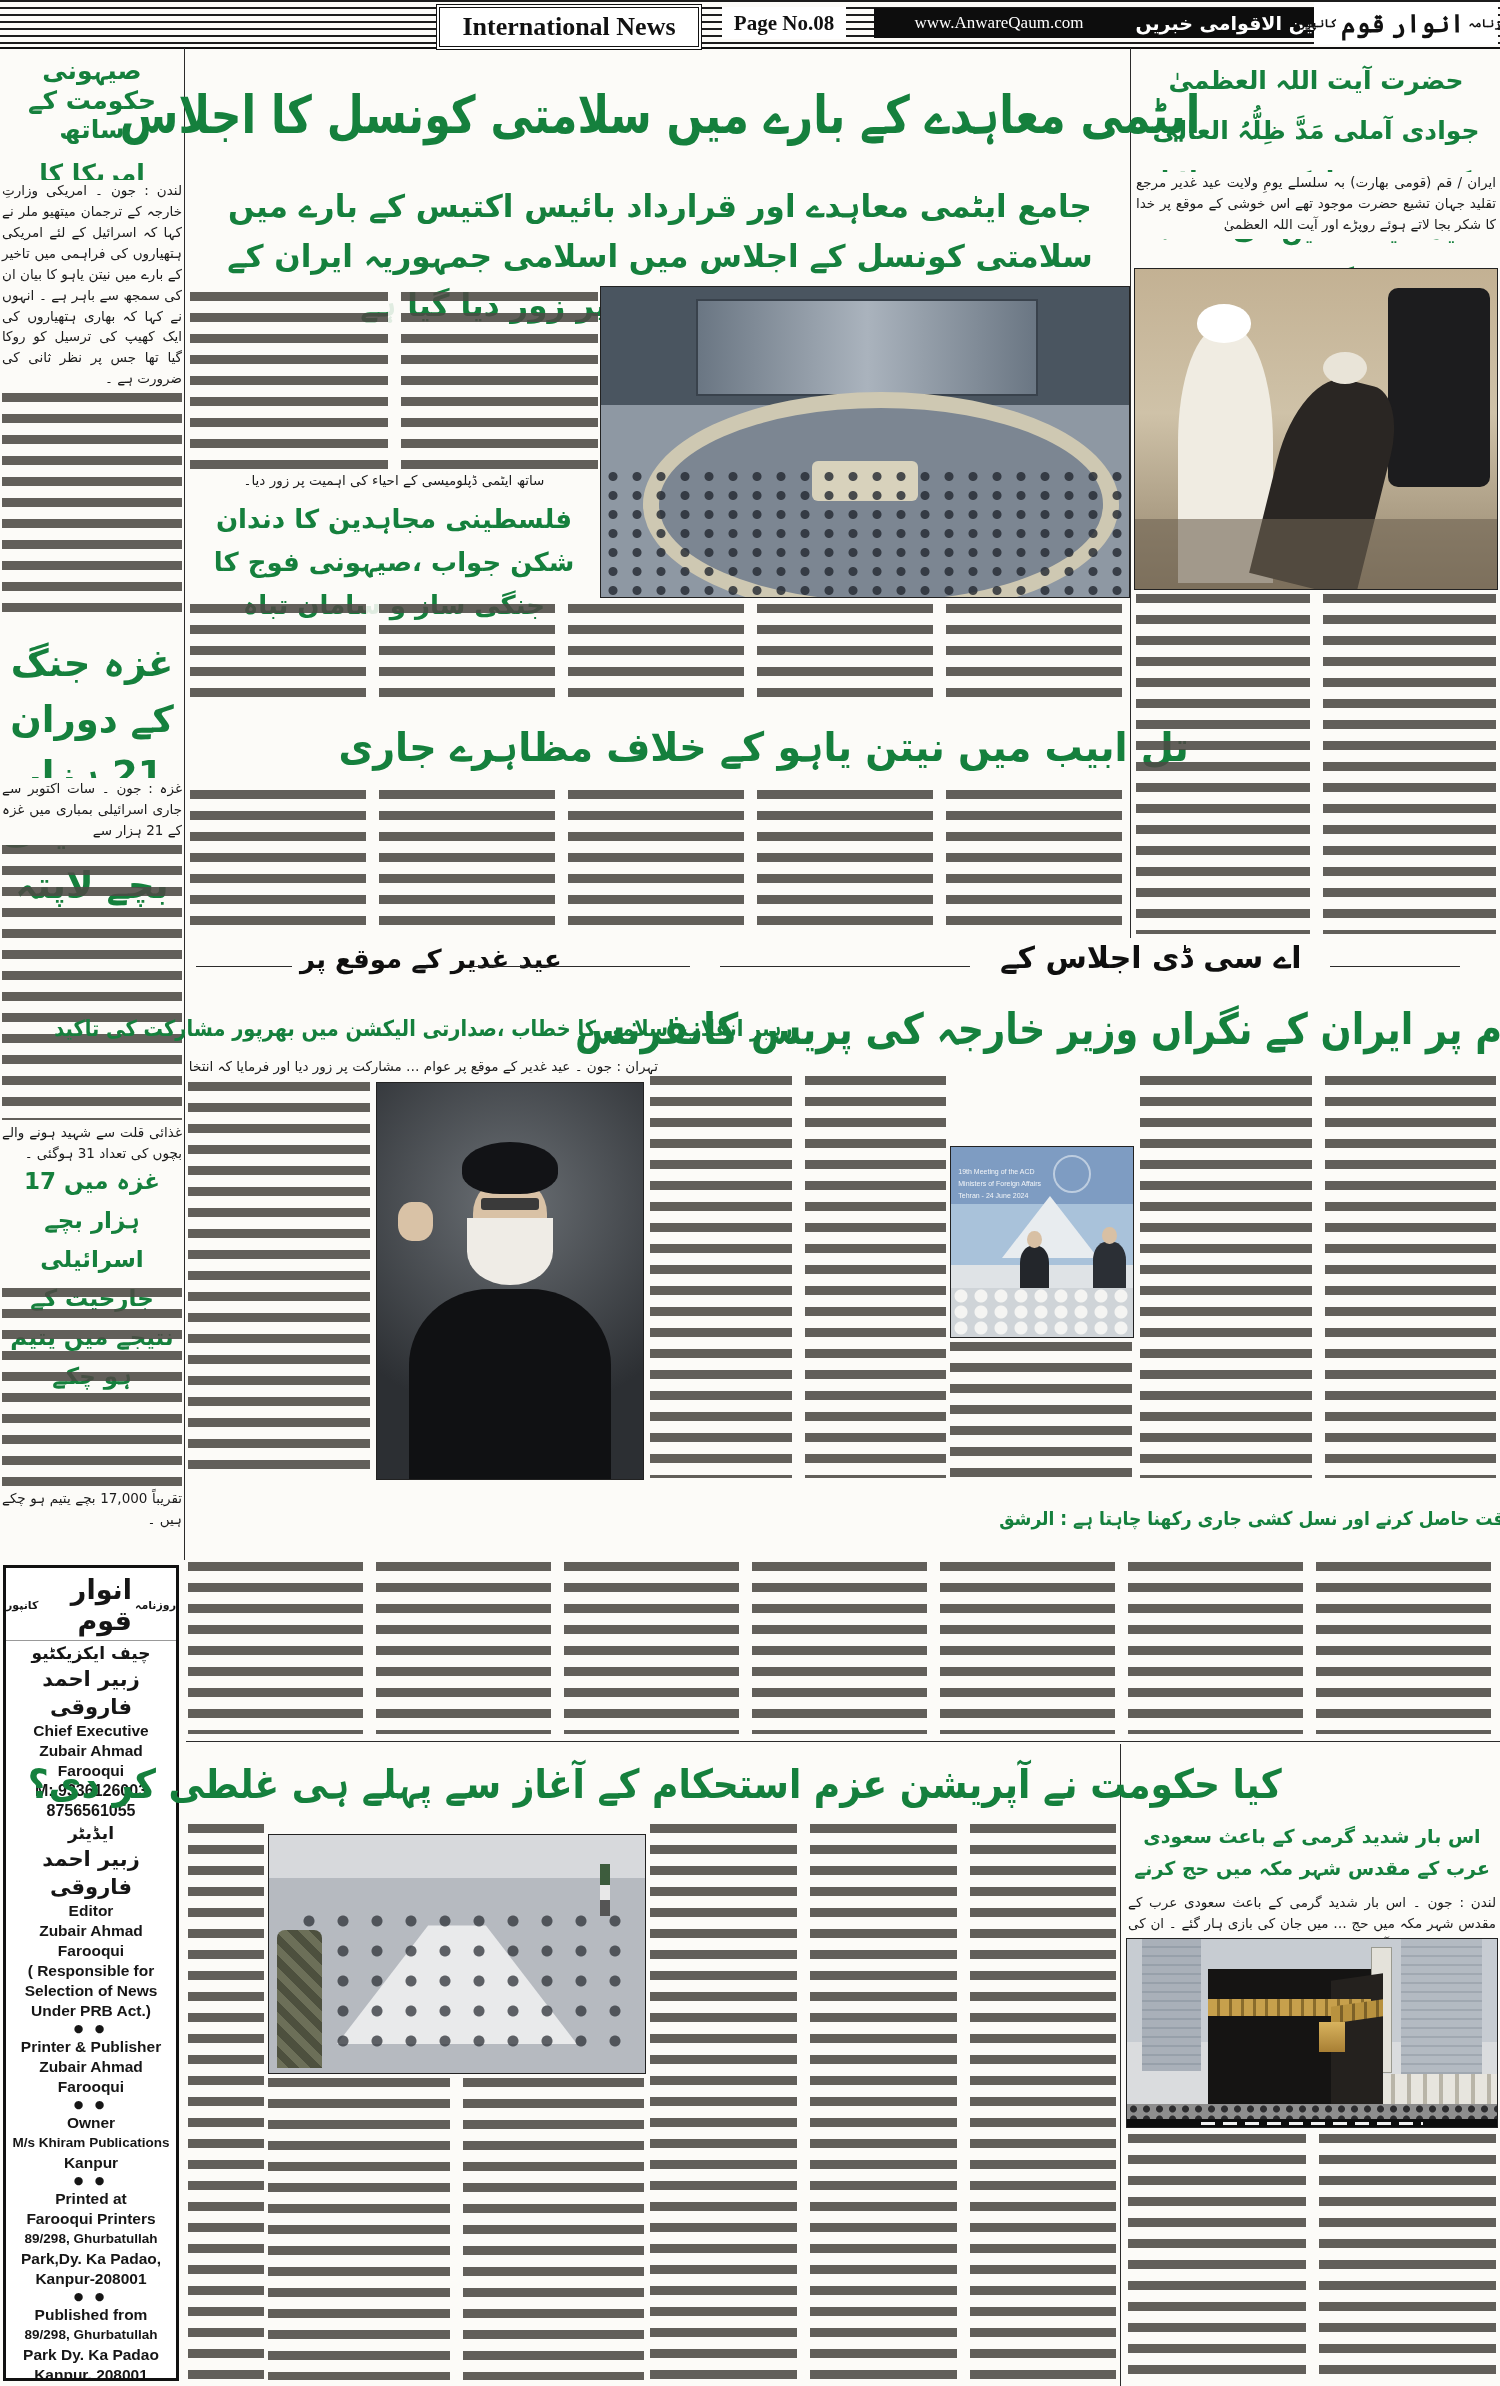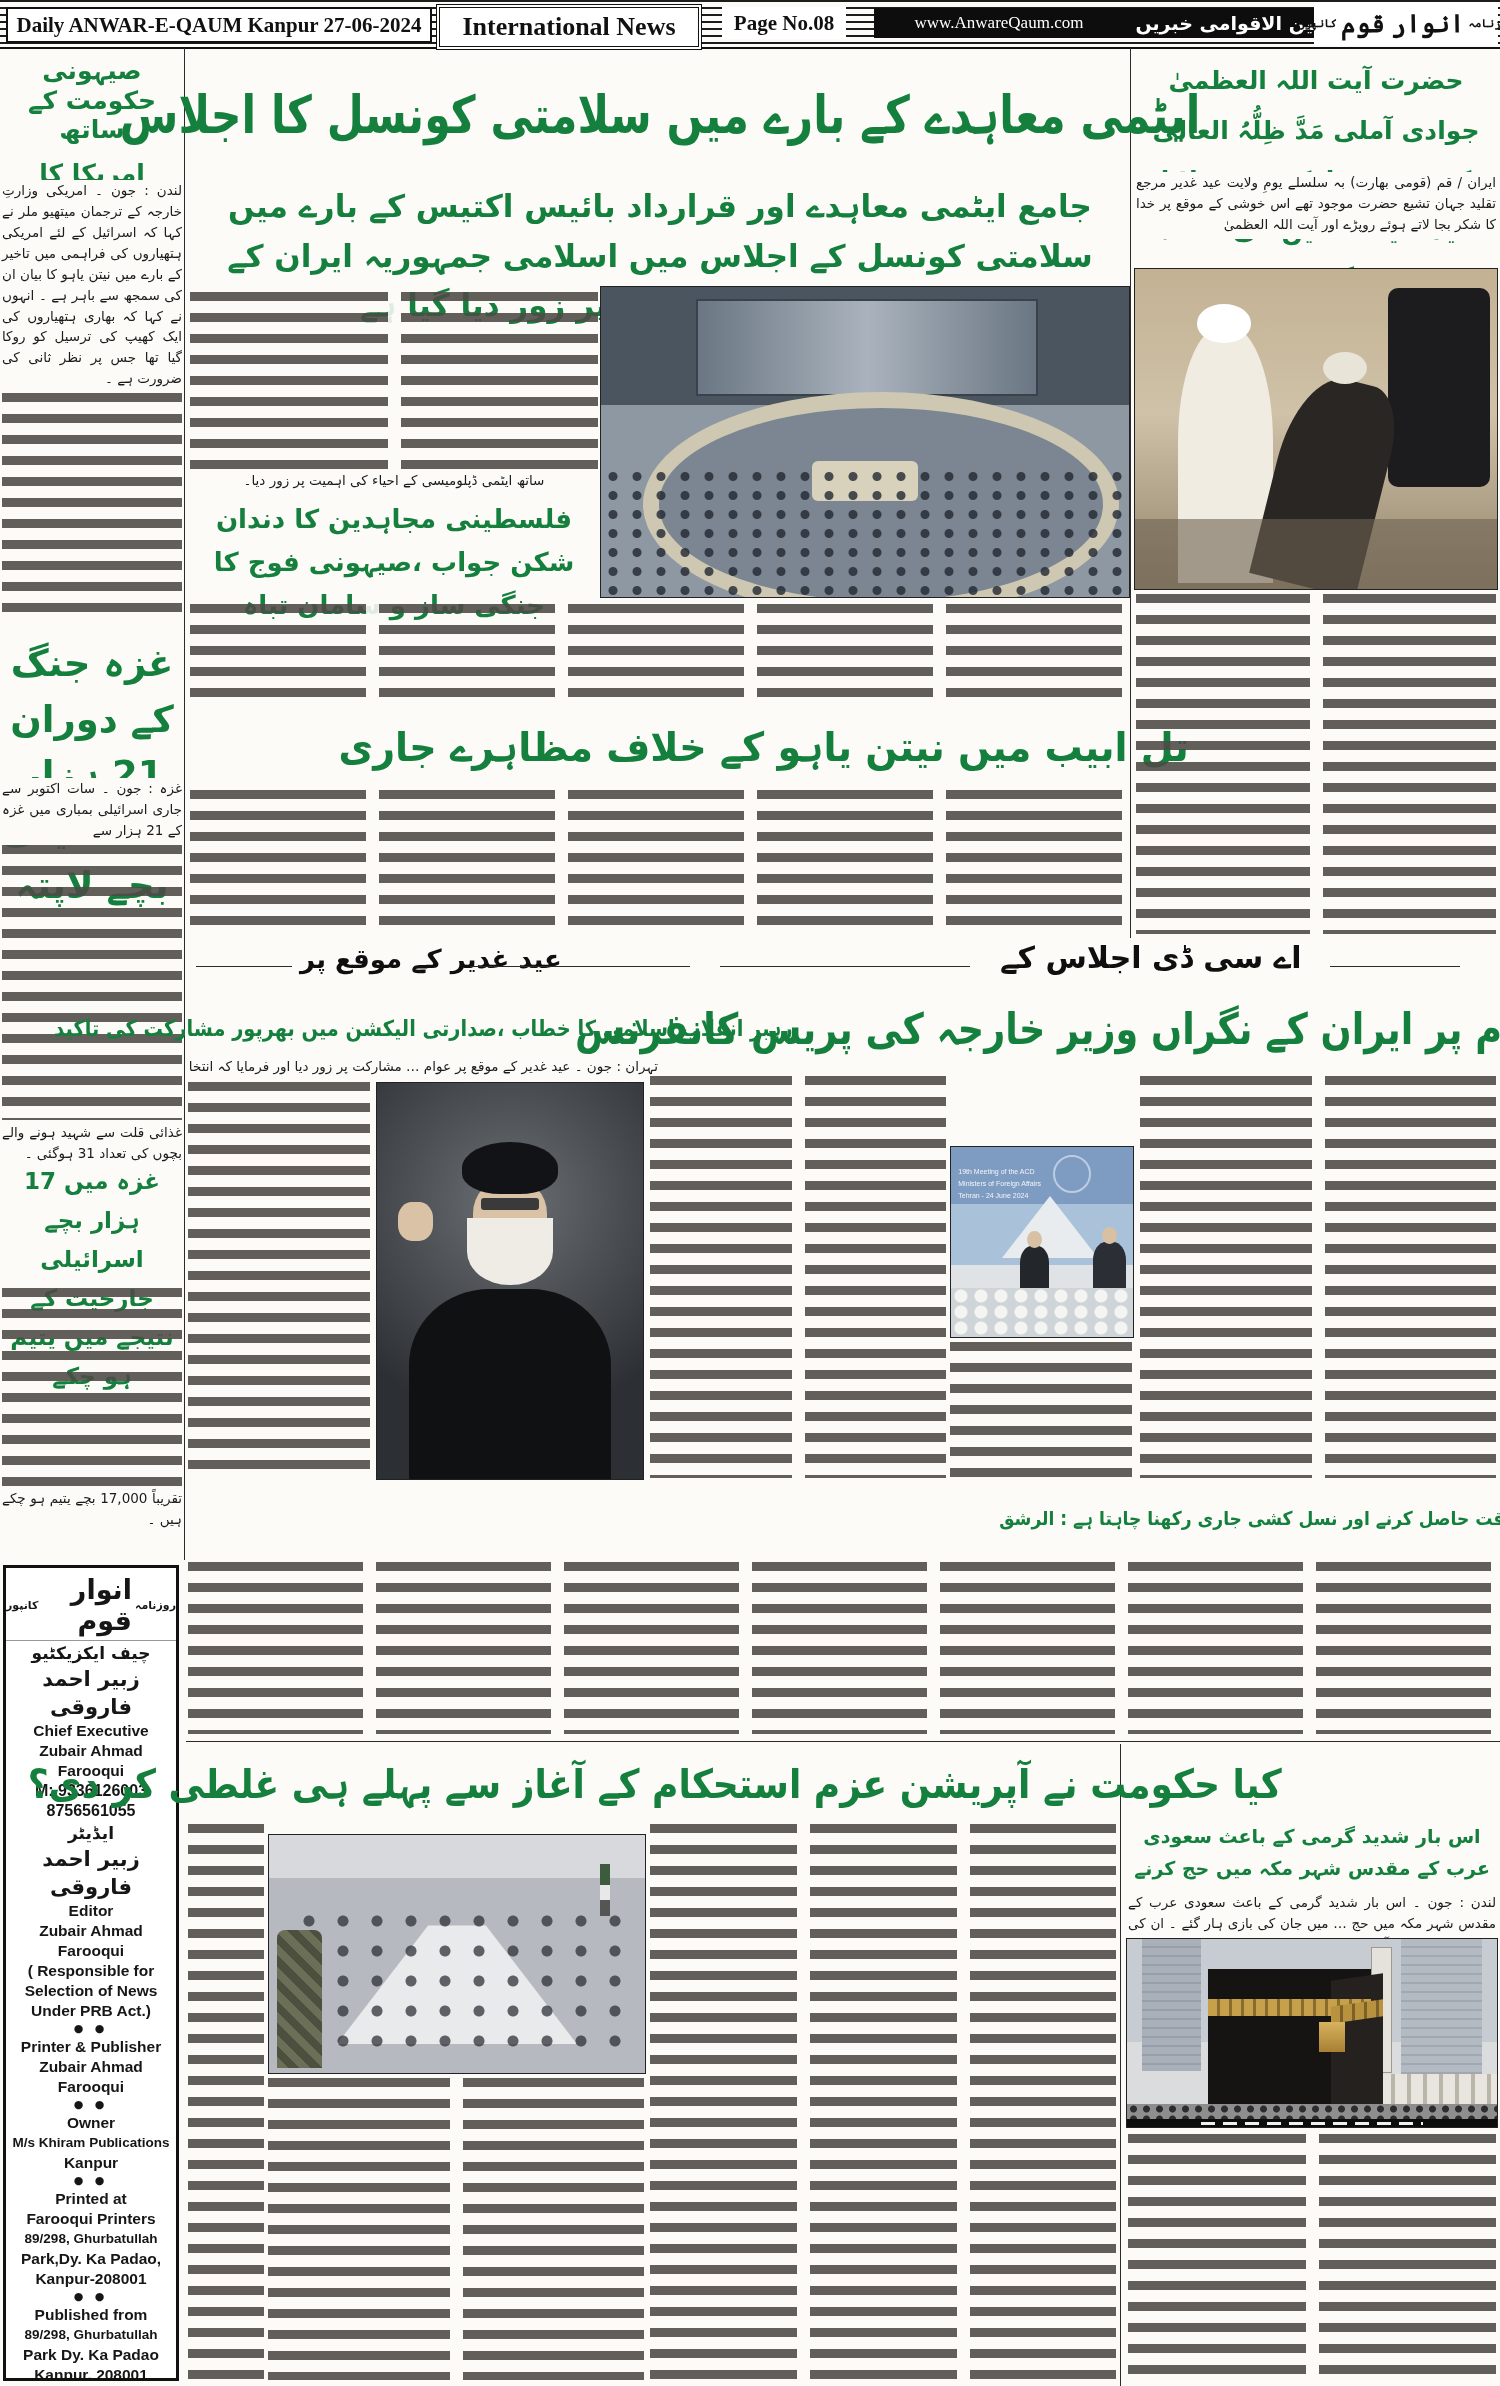--- a/index.html
+++ b/index.html
@@ -105,21 +105,20 @@
   .dots{font-size:11px;letter-spacing:4px;line-height:16px !important;}
   
   .kick{direction:rtl;font-weight:900;font-size:26px;white-space:nowrap;color:#0f0f0f;}
 </style>
 </head>
 <body>
 
 <div id="page">
 
   <div id="hdr" class="abs">
-    <div id="hb-daily" class="hbox">Daily ANWAR-E-QAUM Kanpur 27-06-2024</div>
     <div id="hb-intl" class="hbox">International News</div>
     <div id="hb-page" class="hbox">Page No.08</div>
     <div id="hb-site" class="hblack">www.AnwareQaum.com</div>
     <div id="hb-urdu" class="hblack">بین الاقوامی خبریں</div>
     <div id="hb-mast" class="hbox">
       <span class="sm">روزنامہ</span>
       <span class="big">انوار قوم</span>
       <span class="sm">کانپور</span>
     </div>
   </div>

